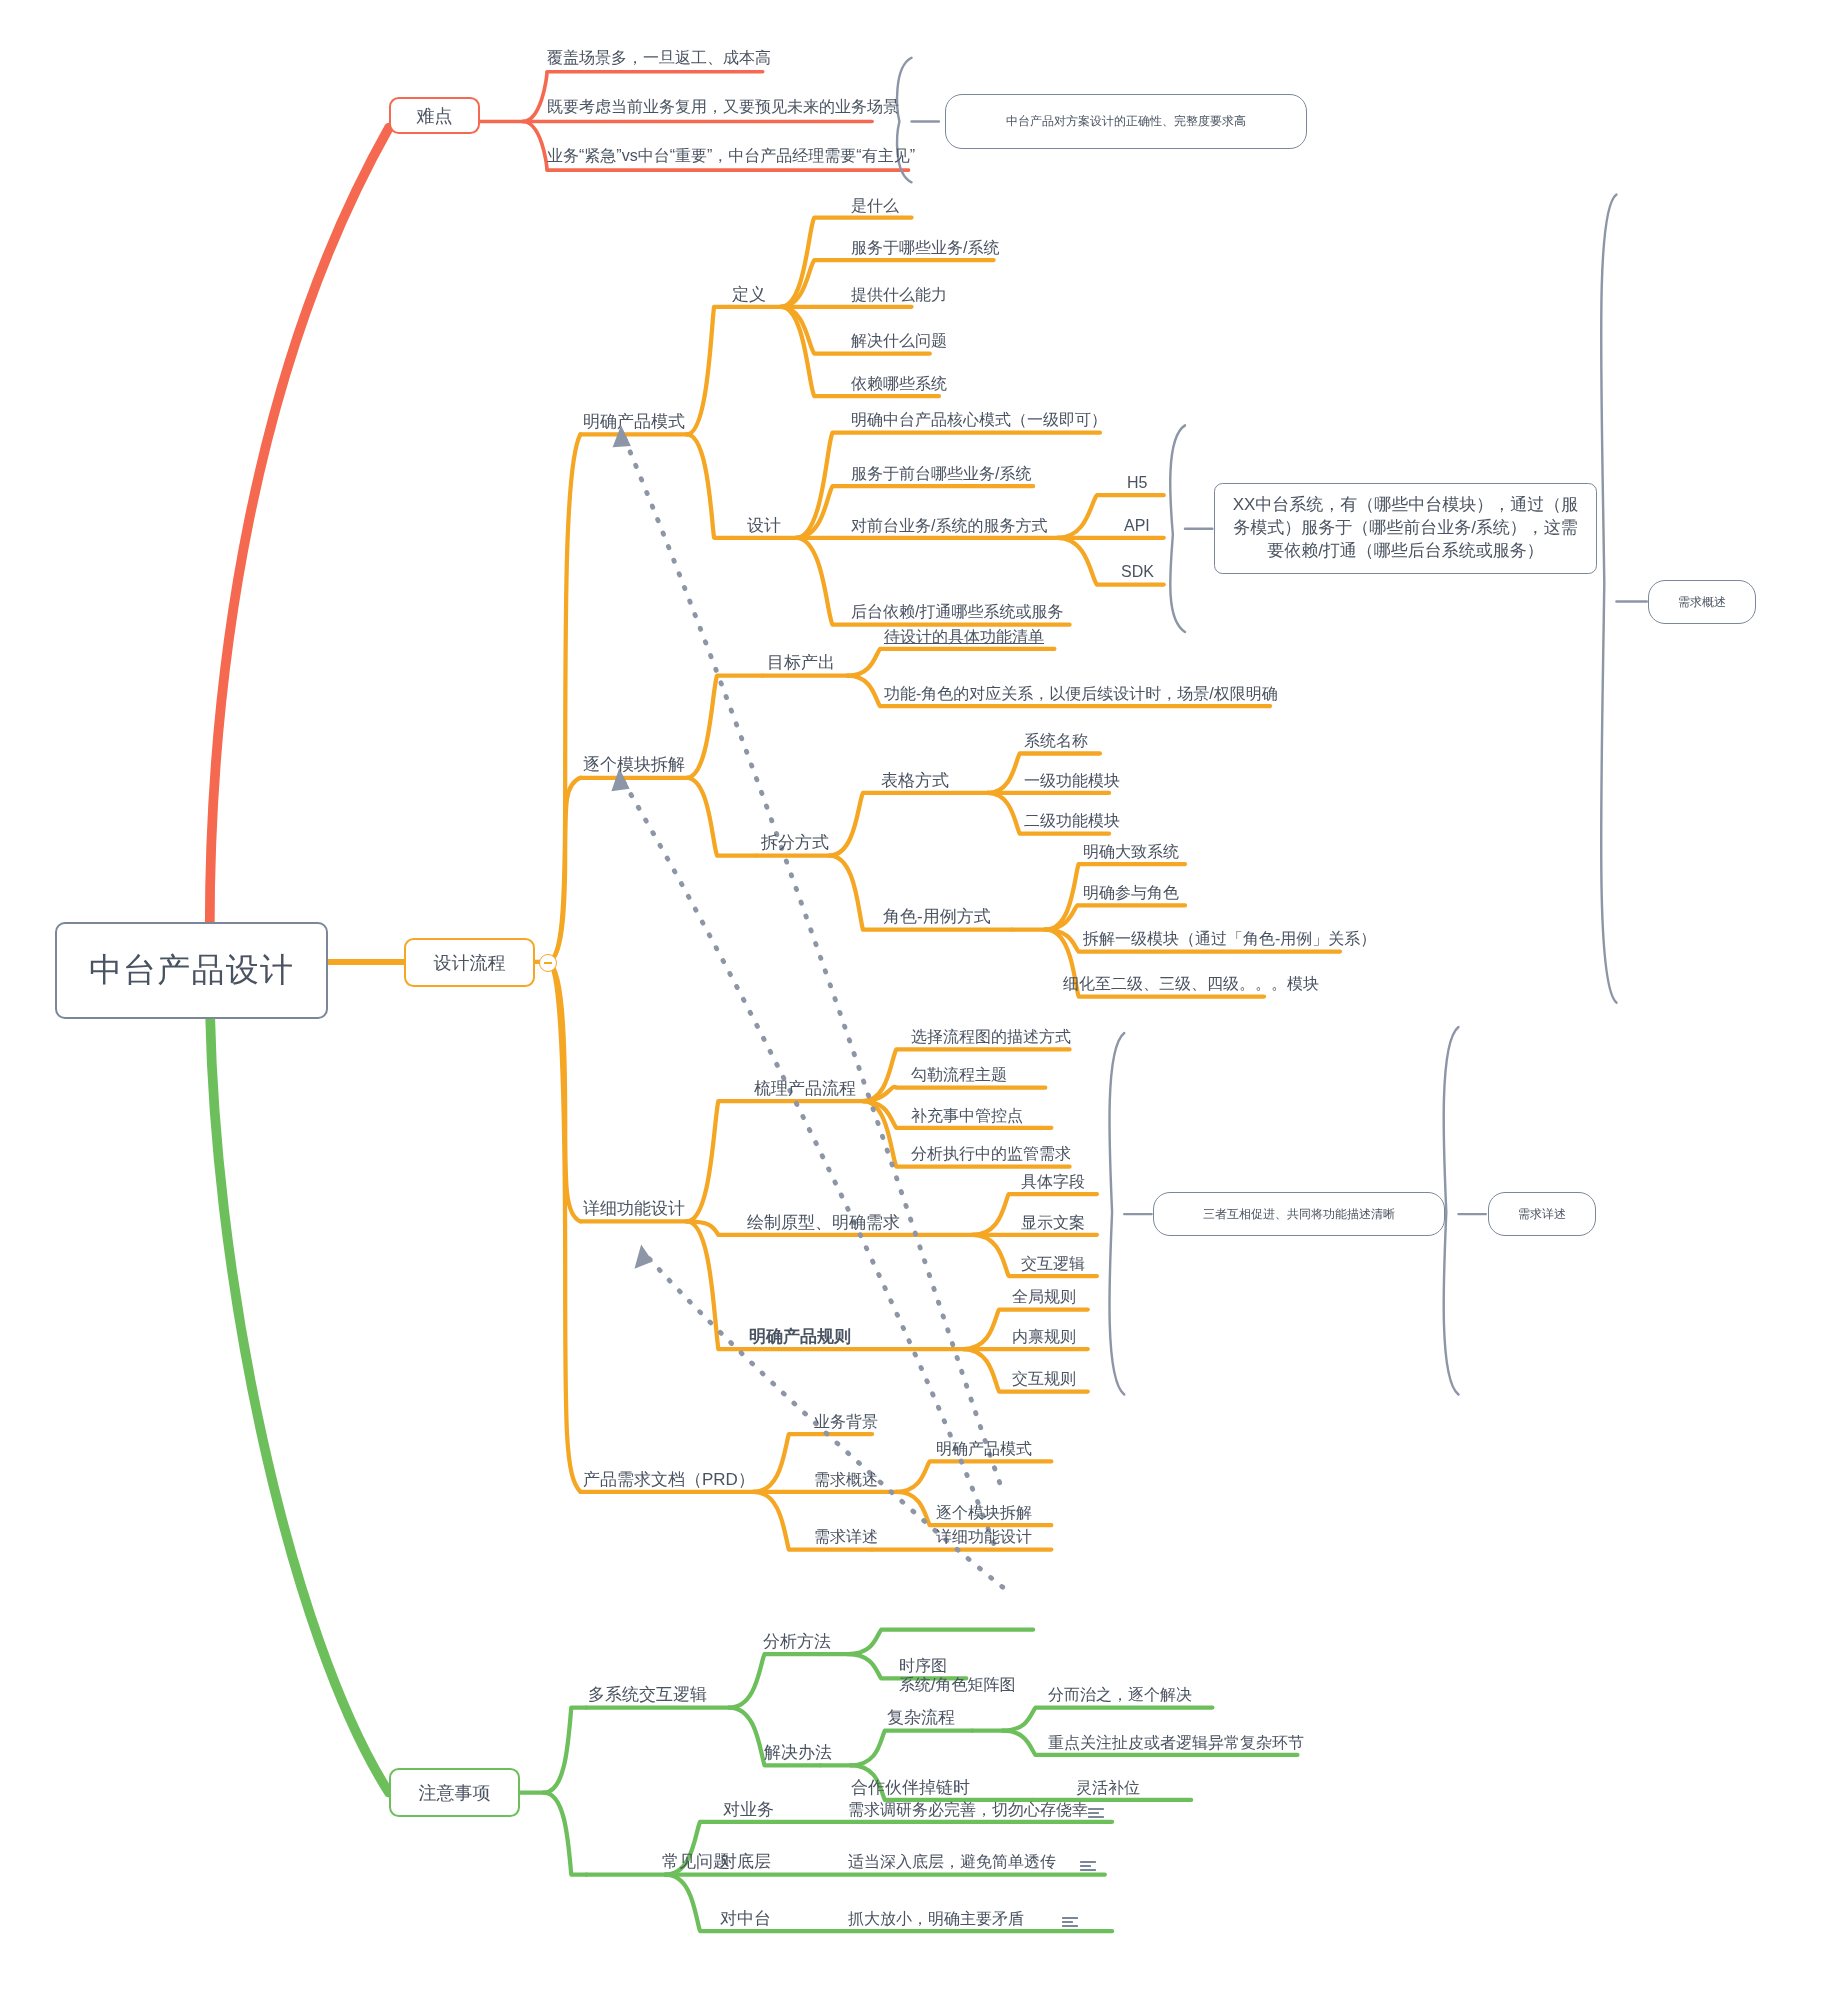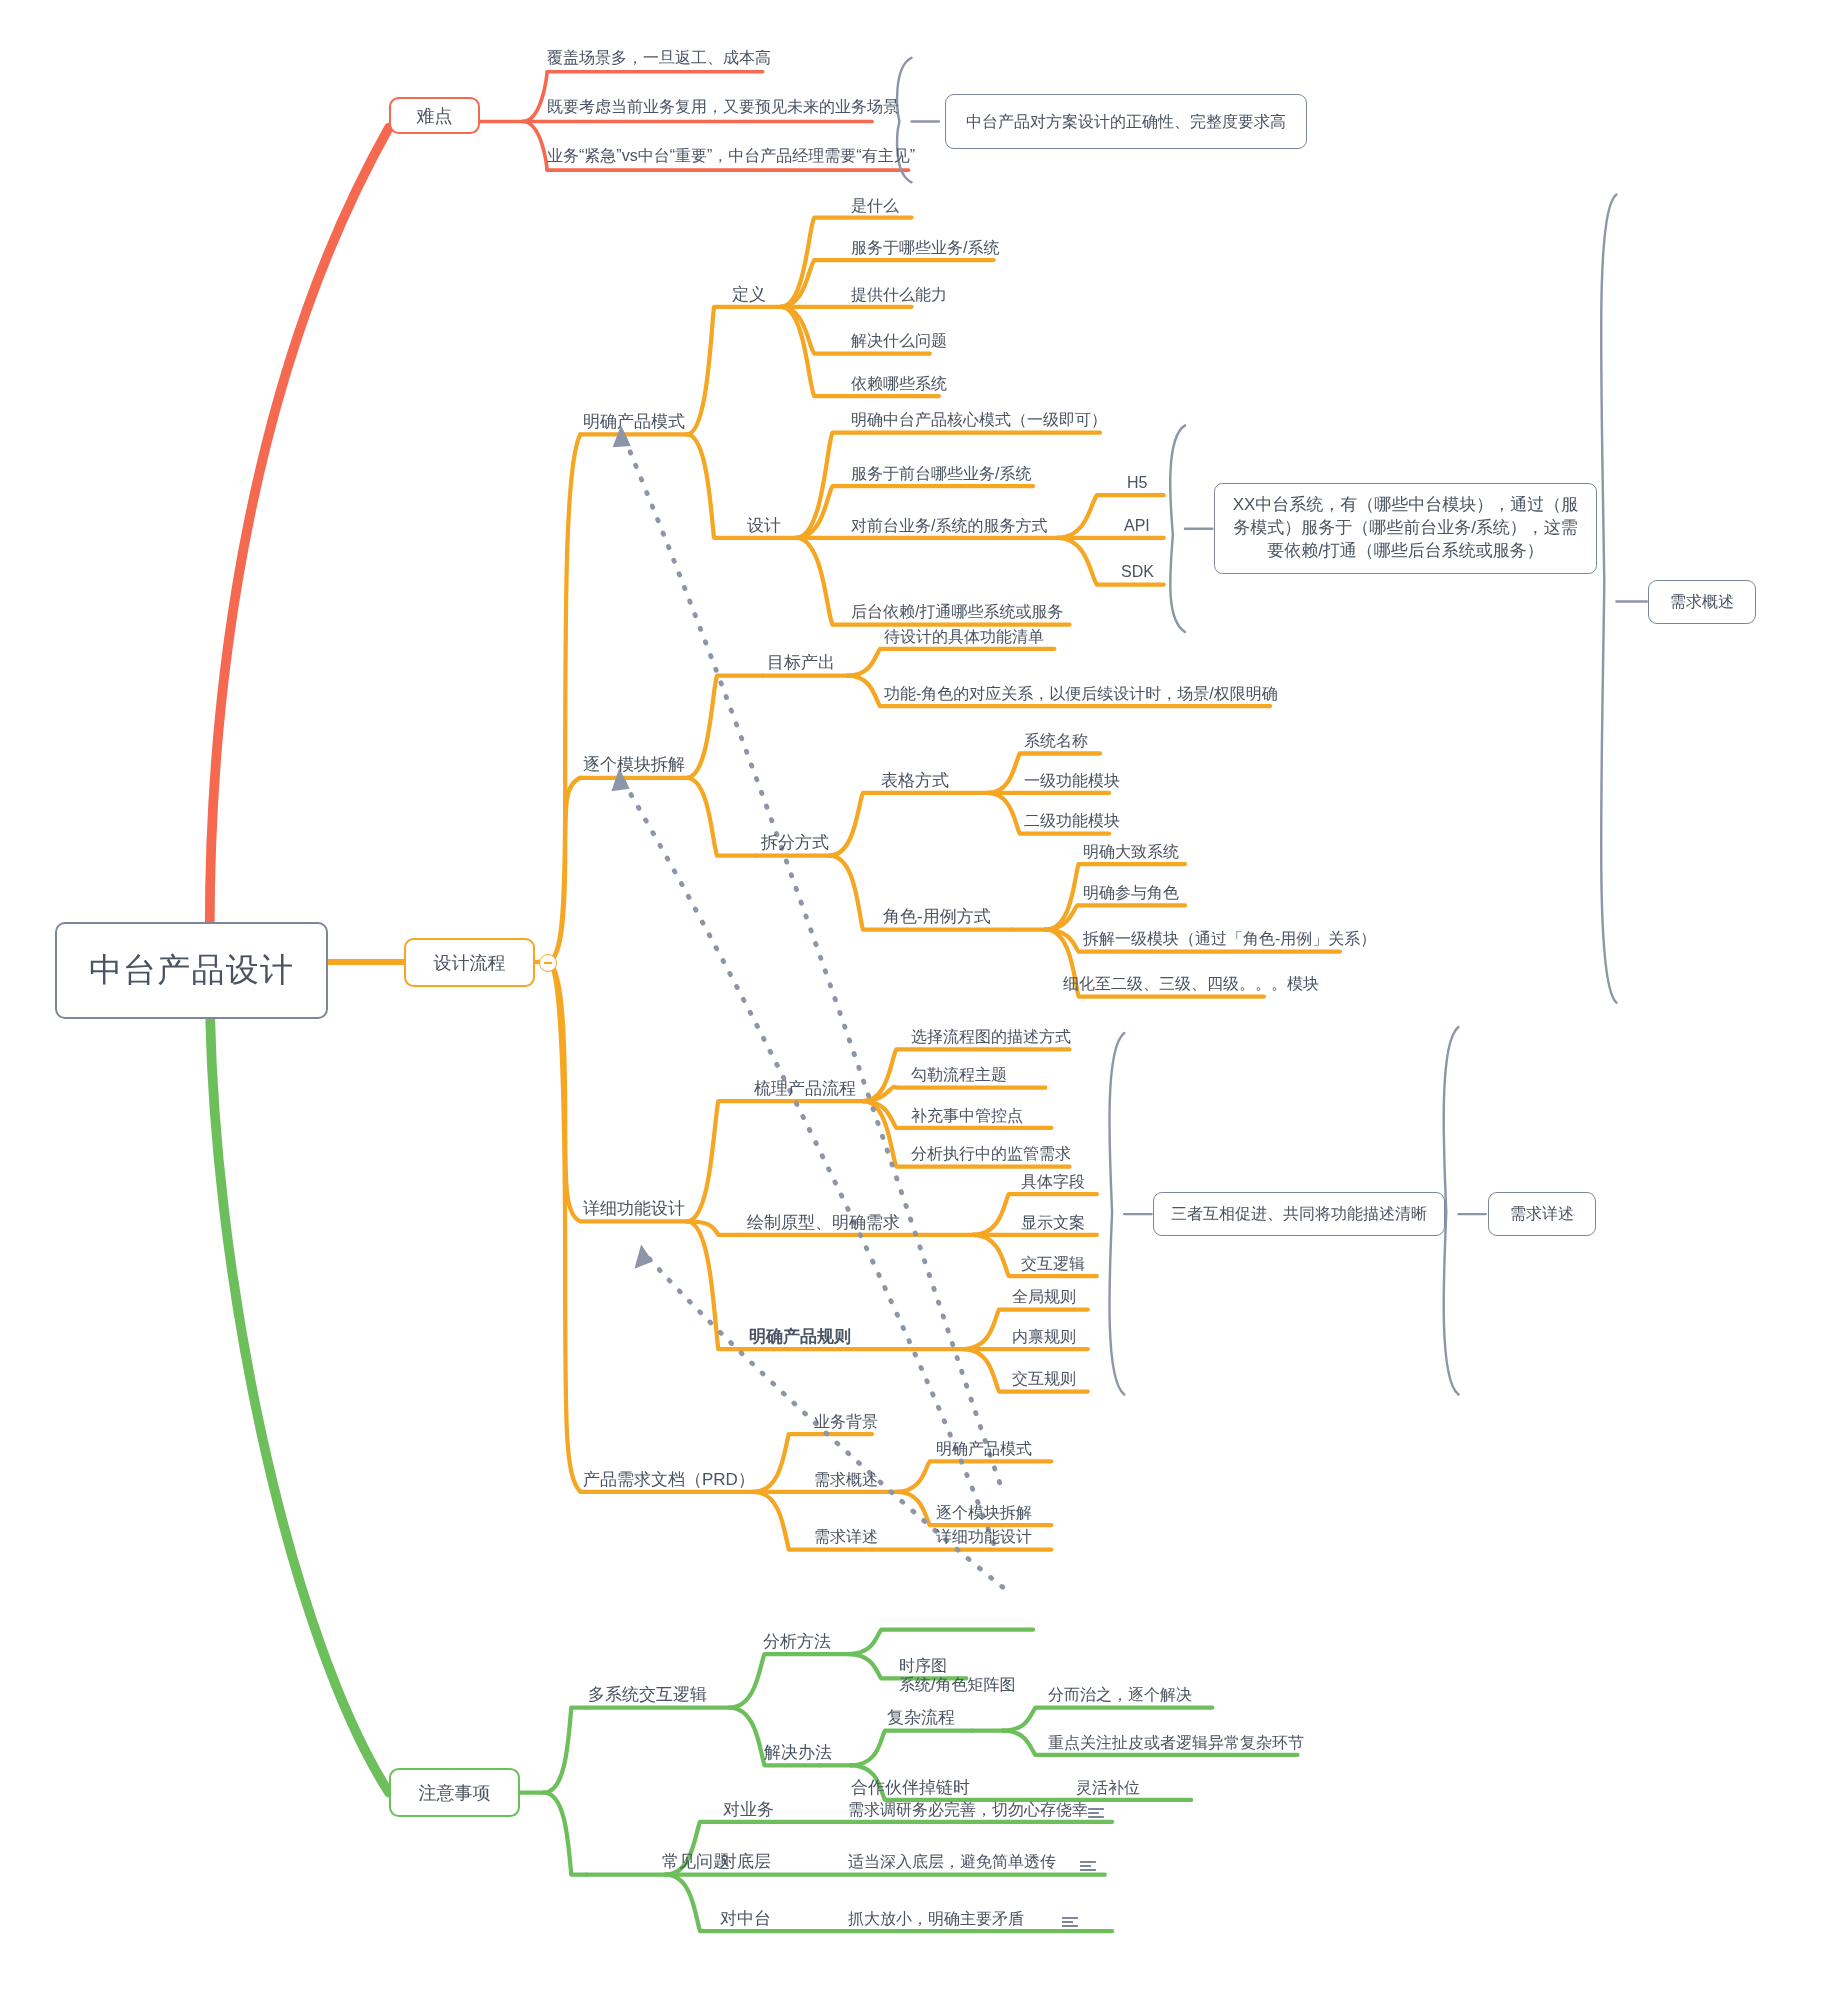--- a/index.html
+++ b/index.html
@@ -31,21 +31,21 @@
     white-space:nowrap;
   }
   .boxnode.root{
     border-width:2.4px;border-radius:11px;
     font-size:33px;letter-spacing:1.2px;
   }
   .boxnode.orange{border-color:#f5a623;border-width:2.4px;border-radius:9.7px;font-size:18px;}
   .boxnode.green{border-color:#6cbf5b;border-width:2.4px;border-radius:9.7px;font-size:18px;}
   .boxnode.red{border-color:#f4694f;border-width:2.4px;border-radius:9.7px;font-size:18px;}
   .boxnode.callout{font-size:17px;line-height:1.35;white-space:normal;padding:6px 9.7px;}
-  .boxnode.pill{border-radius:9px;font-size:16px;}
+  .boxnode.pill{border-radius:17px;font-size:12px;}
 
   
   .note-icon{
     position:absolute;
     width:16px;height:11px;
     transform:translateY(-100%);
   }
   .note-icon i{
     display:block;height:1.8px;background:#7b8798;margin-bottom:2.4px;border-radius:0.6px;
   }
@@ -250,21 +250,21 @@
 
   <div class="lbl s26" style="left:1127px;top:491px;">H5</div>
   <div class="lbl s26" style="left:1124px;top:534px;">API</div>
   <div class="lbl s26" style="left:1121px;top:580px;">SDK</div>
 
   <div class="boxnode callout" style="left:1214px;top:483px;width:383px;height:91px;">XX中台系统，有（哪些中台模块），通过（服务模式）服务于（哪些前台业务/系统），这需要依赖/打通（哪些后台系统或服务）</div>
 
   <div class="lbl s28" style="left:583px;top:773px;">逐个模块拆解</div>
 
   <div class="lbl s28" style="left:767px;top:671px;">目标产出</div>
-  <div class="lbl s26" style="left:884px;top:645px;">待设计的具体功能清单</div>
+  <div class="lbl s26" style="left:884px;top:645px;text-decoration:underline;">待设计的具体功能清单</div>
   <div class="lbl s26" style="left:884px;top:702px;">功能-角色的对应关系，以便后续设计时，场景/权限明确</div>
 
   <div class="lbl s28" style="left:761px;top:851px;">拆分方式</div>
 
   <div class="lbl s28" style="left:881px;top:789px;">表格方式</div>
   <div class="lbl s26" style="left:1024px;top:749px;">系统名称</div>
   <div class="lbl s26" style="left:1024px;top:789px;">一级功能模块</div>
   <div class="lbl s26" style="left:1024px;top:829px;">二级功能模块</div>
 
   <div class="lbl s28" style="left:883px;top:925px;">角色-用例方式</div>

